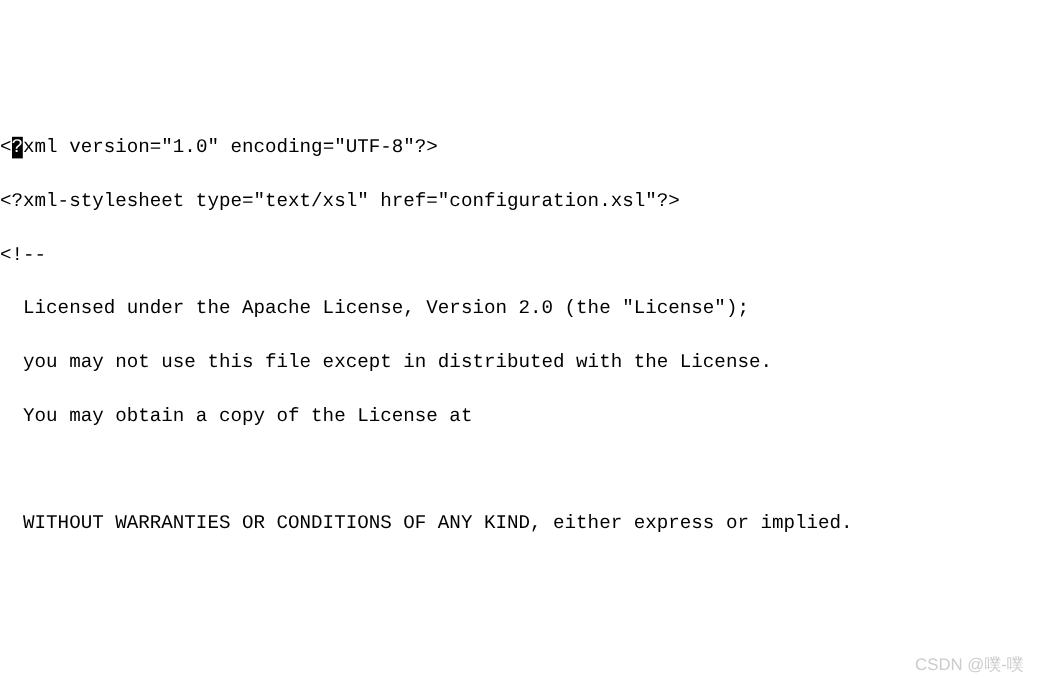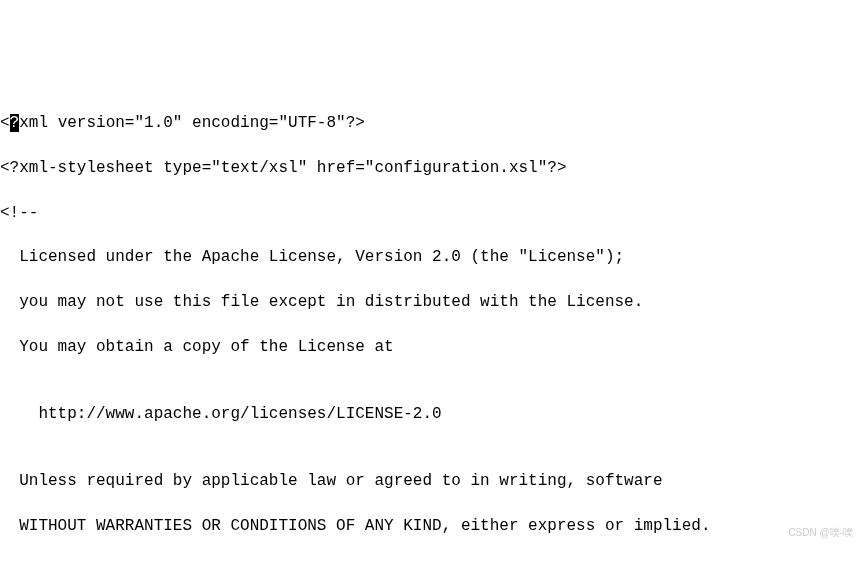--- a/index.html
+++ b/index.html
@@ -24,43 +24,41 @@
     }
     .line {
       white-space: pre;
     }
     .cursor-highlight {
       background: #000000;
       color: #ffffff;
     }
     .watermark {
       position: absolute;
-      bottom: 28px;
+      bottom: 4px;
       right: 12px;
       color: #cccccc;
-      font-size: 10px;
+      font-size: 14px;
       font-family: sans-serif;
     }
   </style>
 </head>
 <body>
 
 
 
 <div class="editor-content">
 <div class="line"><span>&lt;</span><span class="cursor-highlight">?</span><span>xml version="1.0" encoding="UTF-8"?&gt;</span></div>
 <div class="line">&lt;?xml-stylesheet type="text/xsl" href="configuration.xsl"?&gt;</div>
 <div class="line">&lt;!--</div>
 <div class="line">  Licensed under the Apache License, Version 2.0 (the "License");</div>
 <div class="line">  you may not use this file except in distributed with the License.</div>
 <div class="line">  You may obtain a copy of the License at</div>
 <div class="line"></div>
-<div class="line">    http://www.apache.org/licenses/LICENSE-2.0</div>
 <div class="line"></div>
-<div class="line">  Unless required by applicable law or agreed to in writing, software</div>
 <div class="line">  WITHOUT WARRANTIES OR CONDITIONS OF ANY KIND, either express or implied.</div>
 
 
 
 <div class="line"></div>
 
 <div class="line"></div>
 
 
 

